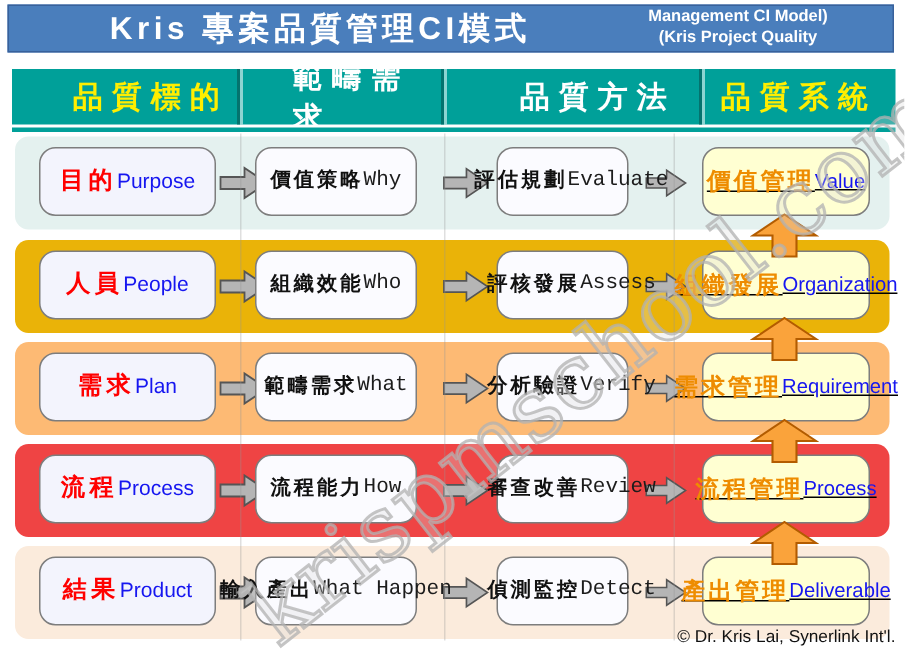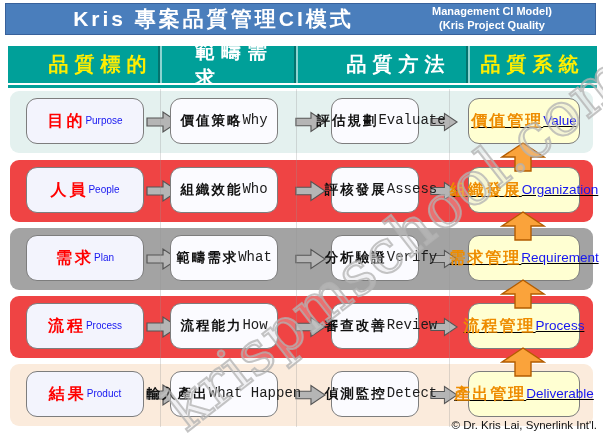--- a/index.html
+++ b/index.html
@@ -22,36 +22,36 @@
   .th.c1{width:152px;} .th.c2{width:136px;} .th.c3{width:172px;} .th.c4{flex:1;}
   .thead-underline{position:absolute;left:8px;top:85px;width:589px;height:3px;background:#00a099;}
 
   
   .vguide{position:absolute;top:89px;width:1px;height:338px;background:rgba(150,150,150,.30);z-index:2;}
   .vg1{left:160px;} .vg2{left:296px;} .vg3{left:449px;}
 
   
   .band{position:absolute;left:10px;width:583px;height:62px;border-radius:9px;z-index:1;}
   .band.r0{top:91px;background:#e4f1ef;}
-  .band.r1{top:160px;background:#ef4444;}
-  .band.r2{top:228px;background:#a3a3a3;}
+  .band.r1{top:160px;background:#eab308;}
+  .band.r2{top:228px;background:#fdba74;}
   .band.r3{top:296px;background:#ef4444;}
   .band.r4{top:364px;background:#fbebdc;}
 
   
   .box{position:absolute;top:7px;height:46px;border:1.4px solid #7d7d7d;border-radius:11px;
        display:flex;flex-direction:row;justify-content:center;align-items:center;
        line-height:1.14;box-sizing:border-box;z-index:3;}
   .b1{left:16px;width:118px;background:#f3f4fd;}
   .b2{left:160px;width:108px;background:#fbfbff;}
   .b3{left:321px;width:88px;background:#fbfbff;padding-left:12px;}
   .b4{left:458px;width:112px;background:#ffffd2;text-decoration:underline;}
   .zh{font-weight:bold;white-space:nowrap;}
   .b1 .zh{color:#ff0000;font-size:16px;letter-spacing:3px;}
-  .b1 .en{color:#1616f0;font-size:10px;}
+  .b1 .en{color:#1616f0;font-size:14px;}
   .b2 .zh,.b3 .zh{color:#111;font-size:13.5px;letter-spacing:2px;font-family:"DejaVu Serif",serif;}
   .b2 .en,.b3 .en{color:#1c1c1c;font-size:14px;font-family:"Liberation Mono",monospace;white-space:nowrap;}
   .b4 .zh{color:#ee8c00;font-size:16px;letter-spacing:2px;font-family:"DejaVu Serif",serif;}
   .b4 .en{color:#1616f0;font-size:13.5px;}
 
   
   .gray-arrow{position:absolute;top:19px;z-index:2;}
   .ga1{left:136px;} .ga2{left:285px;} .ga3{left:420px;}
   .up-arrow{position:absolute;left:500px;z-index:4;}
   .ua1{top:142px;} .ua2{top:211px;} .ua3{top:279px;} .ua4{top:347px;}

